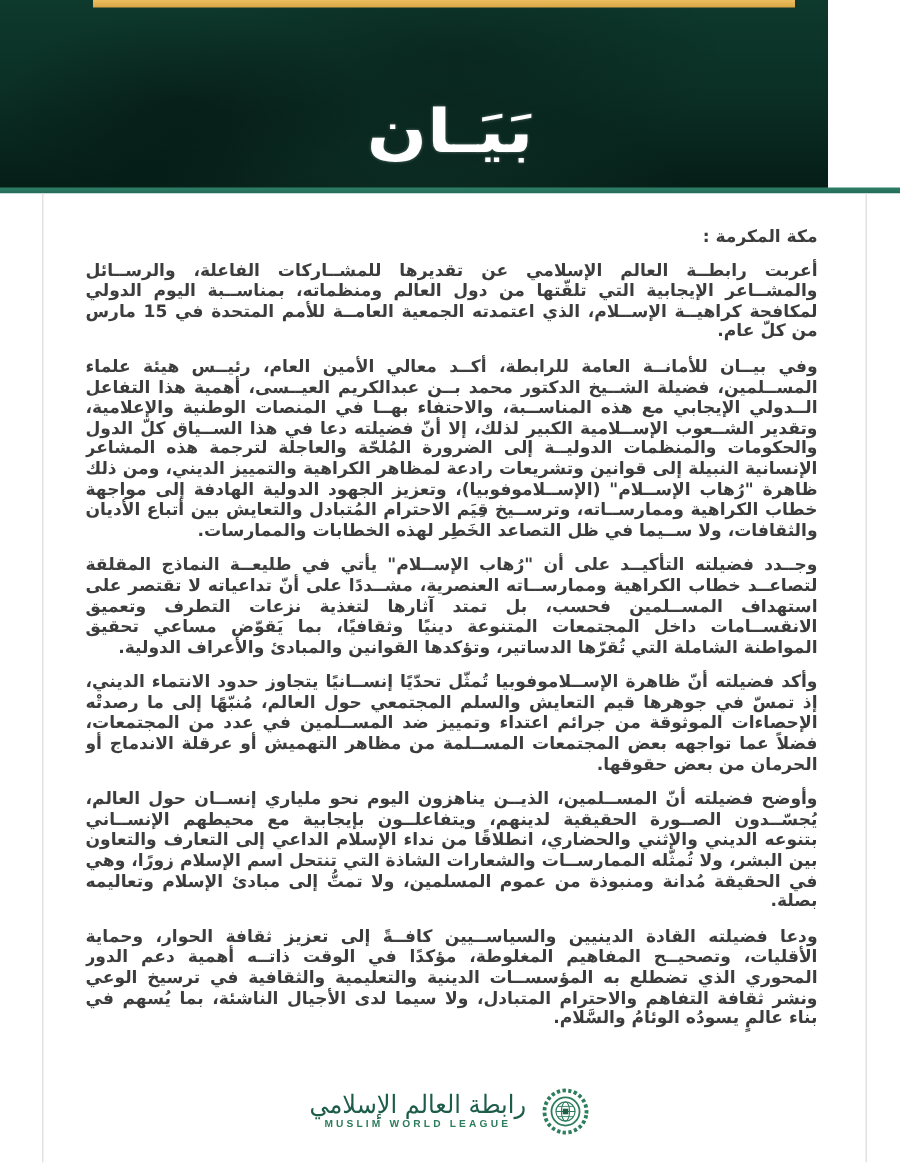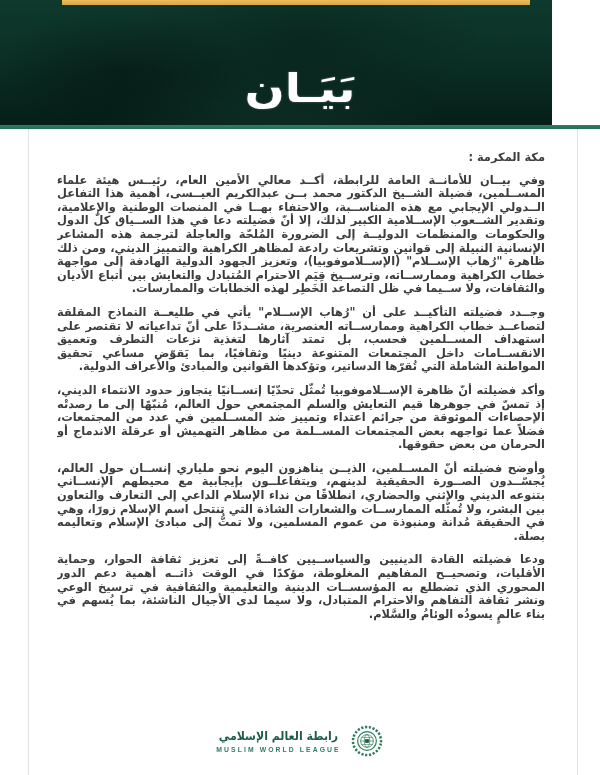--- a/index.html
+++ b/index.html
@@ -50,21 +50,21 @@
   .location { margin-bottom:9px; }
   .content p { margin-bottom:10px; }
 
   
   .footer-logo {
     position:absolute; top:724px; left:0; width:600px;
     display:flex; direction:rtl; align-items:center; justify-content:center; gap:9px;
   }
   .logo-text { text-align:center; }
   .logo-arabic {
-    color:#1d5c49; font-weight:bold; font-size:11px; line-height:15px;
+    color:#1d5c49; font-weight:normal; font-size:16px; line-height:15px;
     transform:scaleY(1.05); letter-spacing:0px; direction:rtl;
   }
   .logo-english {
     font-family:"Liberation Sans", sans-serif;
     color:#2f7d5f; font-size:6.8px; font-weight:bold; letter-spacing:2.1px;
     margin-top:2px; direction:ltr;
   }
   .emblem { width:34px; height:34px; }
 </style>
 </head>
@@ -77,20 +77,21 @@
     <div class="calligraphy">بَيَـان</div>
     <div class="header-rule"></div>
   </div>
 
   <div class="sheet">
     <div class="vline left"></div>
     <div class="vline right"></div>
 
     <div class="content">
       <div class="location">مكة المكرمة :</div>
+      <p>أعربت رابطــة العالم الإسلامي عن تقديرها للمشــاركات الفاعلة، والرســائل والمشــاعر الإيجابية التي تلقّتها من دول العالم ومنظماته، بمناســبة اليوم الدولي لمكافحة كراهيــة الإســلام، الذي اعتمدته الجمعية العامــة للأمم المتحدة في 15 مارس من كلّ عام.</p>
       <p>وفي بيــان للأمانــة العامة للرابطة، أكــد معالي الأمين العام، رئيــس هيئة علماء المســلمين، فضيلة الشــيخ الدكتور محمد بــن عبدالكريم العيــسى، أهمية هذا التفاعل الــدولي الإيجابي مع هذه المناســبة، والاحتفاء بهــا في المنصات الوطنية والإعلامية، وتقدير الشــعوب الإســلامية الكبير لذلك، إلا أنّ فضيلته دعا في هذا الســياق كلّ الدول والحكومات والمنظمات الدوليــة إلى الضرورة المُلحّة والعاجلة لترجمة هذه المشاعر الإنسانية النبيلة إلى قوانين وتشريعات رادعة لمظاهر الكراهية والتمييز الديني، ومن ذلك ظاهرة "رُهاب الإســلام" (الإســلاموفوبيا)، وتعزيز الجهود الدولية الهادفة إلى مواجهة خطاب الكراهية وممارســاته، وترســيخ قِيَم الاحترام المُتبادل والتعايش بين أتباع الأديان والثقافات، ولا ســيما في ظل التصاعد الخَطِر لهذه الخطابات والممارسات.</p>
       <p>وجــدد فضيلته التأكيــد على أن "رُهاب الإســلام" يأتي في طليعــة النماذج المقلقة لتصاعــد خطاب الكراهية وممارســاته العنصرية، مشــددًا على أنّ تداعياته لا تقتصر على استهداف المســلمين فحسب، بل تمتد آثارها لتغذية نزعات التطرف وتعميق الانقســامات داخل المجتمعات المتنوعة دينيًا وثقافيًا، بما يَقوّض مساعي تحقيق المواطنة الشاملة التي تُقرّها الدساتير، وتؤكدها القوانين والمبادئ والأعراف الدولية.</p>
       <p>وأكد فضيلته أنّ ظاهرة الإســلاموفوبيا تُمثّل تحدّيًا إنســانيًا يتجاوز حدود الانتماء الديني، إذ تمسّ في جوهرها قيم التعايش والسلم المجتمعي حول العالم، مُنبّهًا إلى ما رصدتْه الإحصاءات الموثوقة من جرائم اعتداء وتمييز ضد المســلمين في عدد من المجتمعات، فضلاً عما تواجهه بعض المجتمعات المســلمة من مظاهر التهميش أو عرقلة الاندماج أو الحرمان من بعض حقوقها.</p>
       <p>وأوضح فضيلته أنّ المســلمين، الذيــن يناهزون اليوم نحو ملياري إنســان حول العالم، يُجسّــدون الصــورة الحقيقية لدينهم، ويتفاعلــون بإيجابية مع محيطهم الإنســاني بتنوعه الديني والإثني والحضاري، انطلاقًا من نداء الإسلام الداعي إلى التعارف والتعاون بين البشر، ولا تُمثّله الممارســات والشعارات الشاذة التي تنتحل اسم الإسلام زورًا، وهي في الحقيقة مُدانة ومنبوذة من عموم المسلمين، ولا تمتُّ إلى مبادئ الإسلام وتعاليمه بصلة.</p>
       <p>ودعا فضيلته القادة الدينيين والسياســيين كافــةً إلى تعزيز ثقافة الحوار، وحماية الأقليات، وتصحيــح المفاهيم المغلوطة، مؤكدًا في الوقت ذاتــه أهمية دعم الدور المحوري الذي تضطلع به المؤسســات الدينية والتعليمية والثقافية في ترسيخ الوعي ونشر ثقافة التفاهم والاحترام المتبادل، ولا سيما لدى الأجيال الناشئة، بما يُسهم في بناء عالمٍ يسودُه الوئامُ والسَّلام.</p>
     </div>
 
     <div class="footer-logo" style="top:595px;">
       <svg class="emblem" viewBox="0 0 40 40">
 

